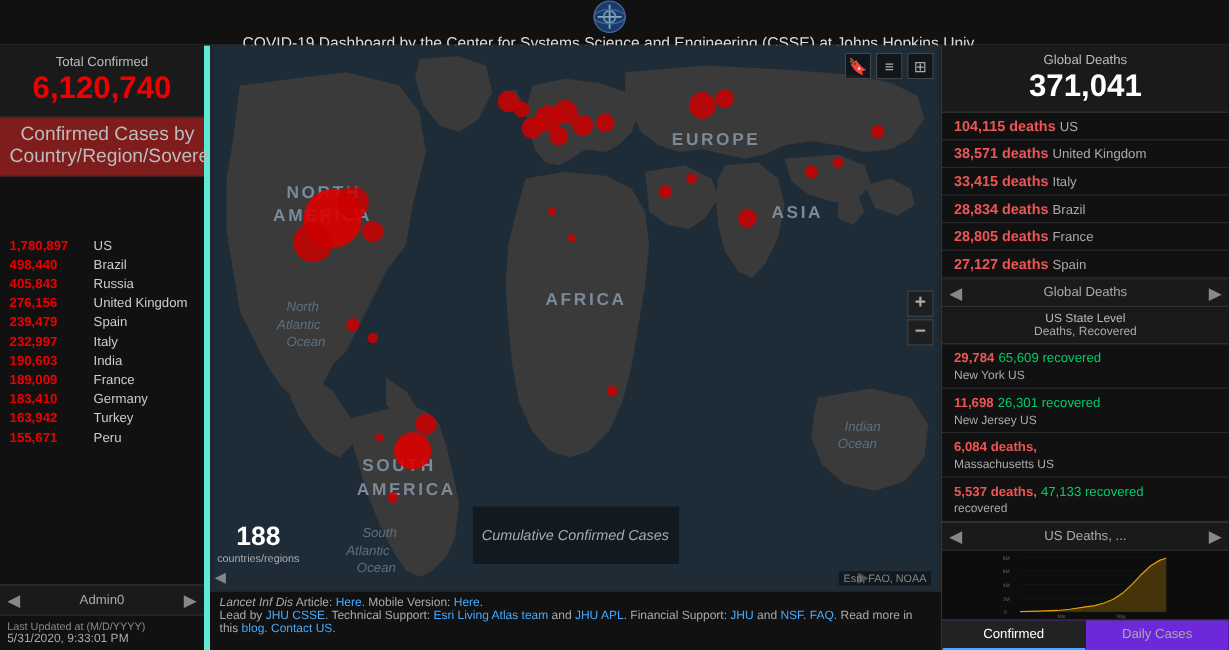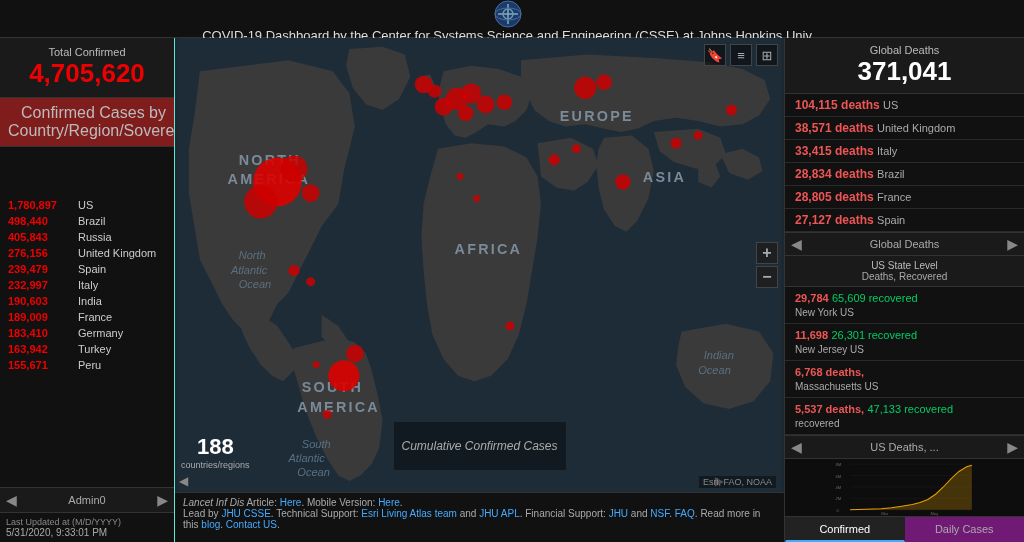--- a/index.html
+++ b/index.html
@@ -42,21 +42,21 @@
     #main {
       display: flex;
       height: 504px;
     }
     
     #left-panel {
       width: 175px;
       background: #111;
       display: flex;
       flex-direction: column;
-      border-right: 1px solid #5eead4;
+      border-right: 5px solid #5eead4;
       flex-shrink: 0;
     }
     #total-confirmed {
       background: #1a1a1a;
       padding: 8px;
       text-align: center;
       border-bottom: 1px solid #333;
     }
     #total-confirmed-label {
       color: #bbb;
@@ -345,21 +345,21 @@
       background: #0d0d0d;
       position: relative;
       overflow: hidden;
     }
     #chart-svg {
       width: 100%;
       height: 100%;
     }
     #chart-tabs {
       display: flex;
-      background: #701a75;
+      background: #6d28d9;
       border-top: 1px solid #333;
     }
     .chart-tab {
       flex: 1;
       text-align: center;
       padding: 5px 4px;
       color: #aaa;
       cursor: pointer;
       font-size: 11px;
       border: 1px solid transparent;
@@ -409,21 +409,21 @@
   </div>
   <span id="header-title">COVID-19 Dashboard by the Center for Systems Science and Engineering (CSSE) at Johns Hopkins Univ...</span>
   <span id="header-menu">≡</span>
 </div>
 
 <div id="main">
 
   <div id="left-panel">
     <div id="total-confirmed">
       <div id="total-confirmed-label">Total Confirmed</div>
-      <div id="total-confirmed-value">4,705,620</div>
+      <div id="total-confirmed-value">6,120,740</div>
     </div>
     <div id="confirmed-list-header">
       Confirmed Cases by<br>Country/Region/Sovereignty
     </div>
     <div id="confirmed-list">
     <div class="country-item">
           <span class="country-count">1,780,897</span> 
           <span class="country-name">US</span>
         </div>
         <div class="country-item">
@@ -628,21 +628,21 @@
       <span class="nav-arrow">▶</span>
     </div>
 
     <div id="us-state-header">
       <div id="us-state-title">US State Level</div>
       <div id="us-state-subtitle">Deaths, Recovered</div>
     </div>
     <div id="us-list">
     <div class="us-item"><span class="us-deaths">29,784</span> <span class="us-recovered">65,609 recovered</span><br><span class="us-location">New York US</span></div>
         <div class="us-item"><span class="us-deaths">11,698</span> <span class="us-recovered">26,301 recovered</span><br><span class="us-location">New Jersey US</span></div>
-        <div class="us-item"><span class="us-deaths">6,768 deaths,</span><br><span class="us-location">Massachusetts US</span></div>
+        <div class="us-item"><span class="us-deaths">6,084 deaths,</span><br><span class="us-location">Massachusetts US</span></div>
         <div class="us-item"><span class="us-deaths">5,537 deaths,</span> <span class="us-recovered">47,133 recovered</span><br><span class="us-location">recovered</span></div>
       </div>
     <div id="us-nav">
       <span class="nav-arrow">◀</span>
       <span class="nav-label">US Deaths, ...</span>
       <span class="nav-arrow">▶</span>
     </div>
 
     <div id="chart-area">
       <svg id="chart-svg" viewBox="0 0 270 110" xmlns="http://www.w3.org/2000/svg">

